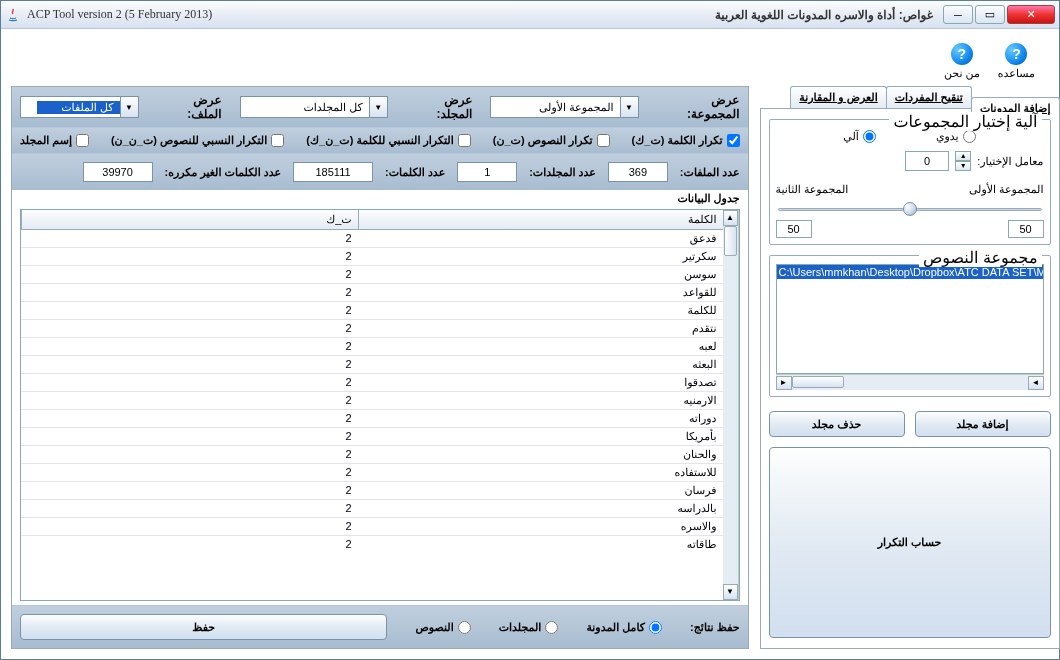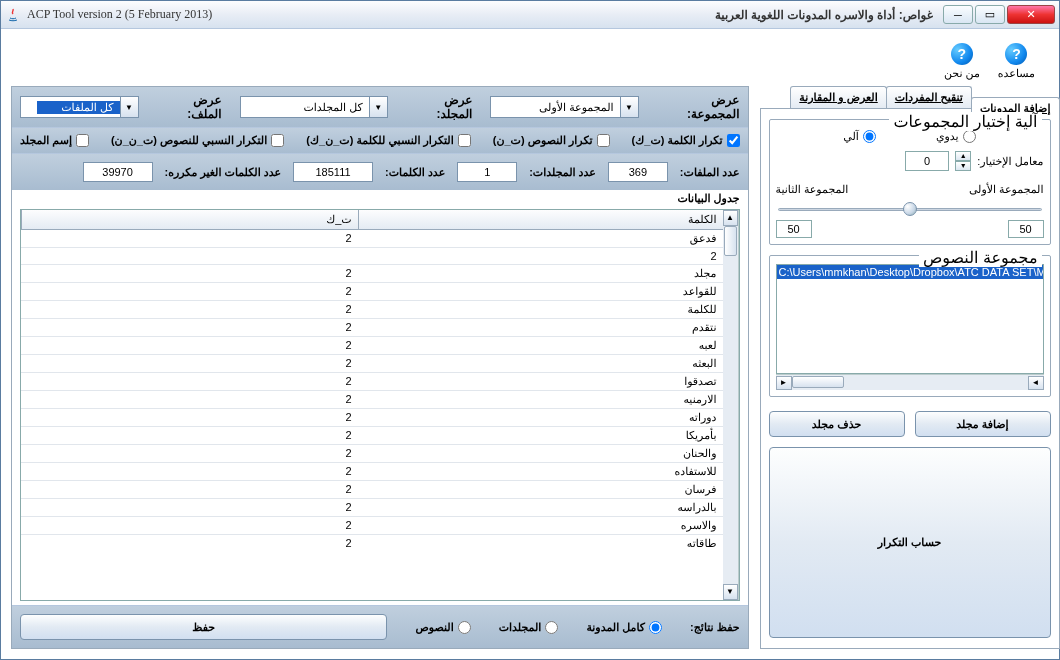--- a/index.html
+++ b/index.html
@@ -186,24 +186,25 @@
             <div class="thead">
               <div class="th c1">الكلمة</div>
               <div class="th c2">ت_ك</div>
             </div>
             <div class="tbody" id="tbody">
                 <div class="tr">
                   <div class="td c1">فدعق</div>
                   <div class="td c2">2</div>
                 </div>
                 <div class="tr">
-                  <div class="td c2">2</div>
-                </div>
-                <div class="tr">
-                  <div class="td c1">مجلد</div>
+                  <div class="td c1">سكرتير</div>
+                  <div class="td c2">2</div>
+                </div>
+                <div class="tr">
+                  <div class="td c1">سوسن</div>
                   <div class="td c2">2</div>
                 </div>
                 <div class="tr">
                   <div class="td c1">للقواعد</div>
                   <div class="td c2">2</div>
                 </div>
                 <div class="tr">
                   <div class="td c1">للكلمة</div>
                   <div class="td c2">2</div>
                 </div>

